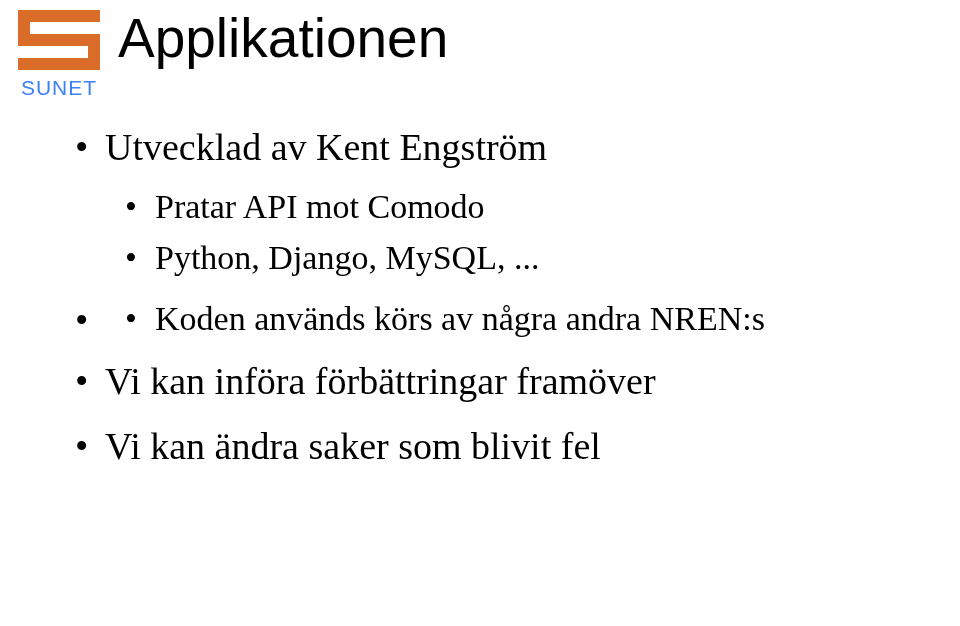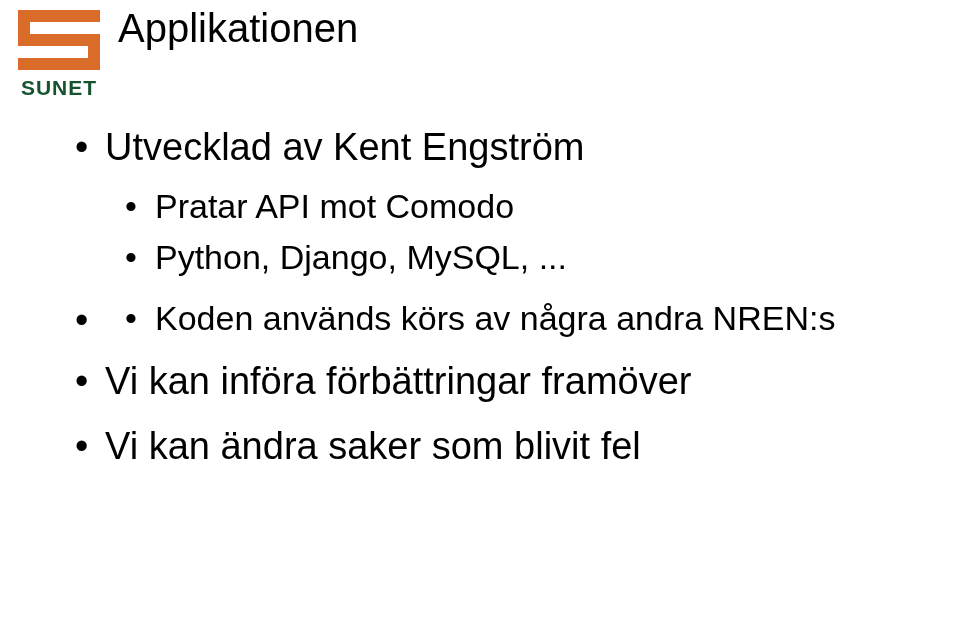--- a/index.html
+++ b/index.html
@@ -30,45 +30,46 @@
       flex-direction: column;
       align-items: center;
     }
     .logo-block svg {
       display: block;
     }
     .logo-text {
       margin-top: 6px;
       font-size: 21px;
       letter-spacing: 1px;
-      font-weight: 700;
-      color: #14532d;
+      font-weight: 400;
+      color: #3b82f6;
     }
     .title {
       position: absolute;
       left: 118px;
       top: 6px;
-      font-size: 40px;
+      font-size: 55px;
       font-weight: 400;
     }
     .content {
       position: absolute;
       left: 75px;
       top: 120px;
       right: 20px;
     }
     ul.level1 {
       list-style: none;
     }
     ul.level1 > li {
       position: relative;
       padding-left: 30px;
       font-size: 38px;
       line-height: 1.45;
       margin-bottom: 10px;
+      font-family: Liberation Serif, serif;
     }
     ul.level1 > li::before {
       content: "•";
       position: absolute;
       left: 0;
       top: 0;
       font-size: 38px;
       color: #000;
     }
     ul.level2 {

